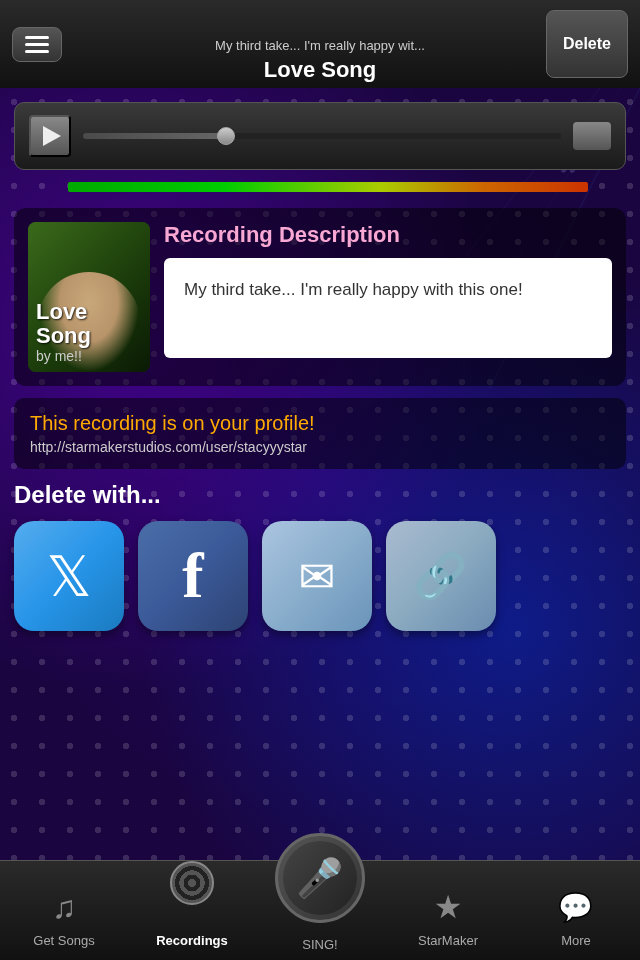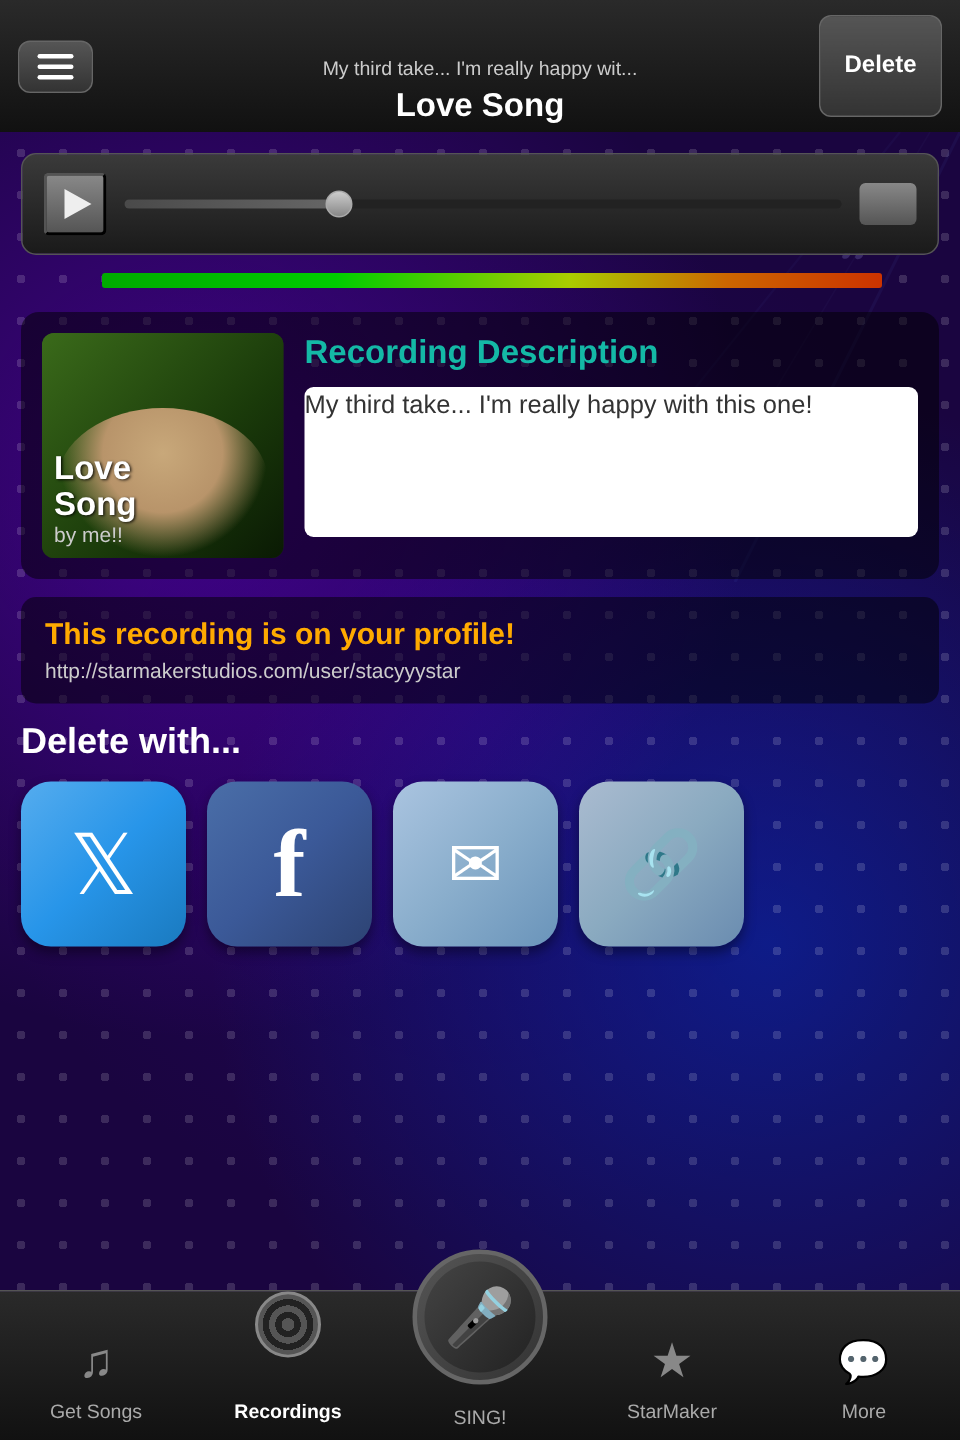--- a/index.html
+++ b/index.html
@@ -214,21 +214,21 @@
     .recording-card {
       margin: 0 14px 12px;
       background: rgba(0,0,0,0.5);
       border-radius: 12px;
       padding: 14px;
       display: flex;
       gap: 14px;
       align-items: flex-start;
     }
     .album-art {
-      width: 161px;
+      width: 122px;
       height: 150px;
       background: linear-gradient(135deg, #2a4a1a, #1a2a0a);
       border-radius: 8px;
       flex-shrink: 0;
       position: relative;
       overflow: hidden;
       display: flex;
       flex-direction: column;
       justify-content: flex-end;
       padding: 8px;
@@ -260,48 +260,48 @@
       text-shadow: 1px 1px 2px rgba(0,0,0,0.8);
     }
     .album-subtitle {
       color: #ccc;
       font-size: 14px;
     }
     .recording-info {
       flex: 1;
     }
     .recording-desc-title {
-      color: #14b8a6;
+      color: #f9a8d4;
       font-size: 22px;
       font-weight: bold;
       margin-bottom: 10px;
     }
     .recording-desc-box {
       background: #fff;
       border-radius: 6px;
-      padding: 0;
+      padding: 20px;
       min-height: 100px;
     }
     .recording-desc-text {
       color: #333;
       font-size: 17px;
       line-height: 1.4;
     }
 
     
     .profile-banner {
       margin: 0 14px 12px;
       background: rgba(0,0,0,0.5);
       border-radius: 10px;
       padding: 14px 16px;
     }
     .profile-on-text {
       color: #ffaa00;
       font-size: 20px;
-      font-weight: bold;
+      font-weight: normal;
       margin-bottom: 4px;
     }
     .profile-url {
       color: #ccc;
       font-size: 14px;
     }
 
     
     .share-section {
       margin: 0 14px;

